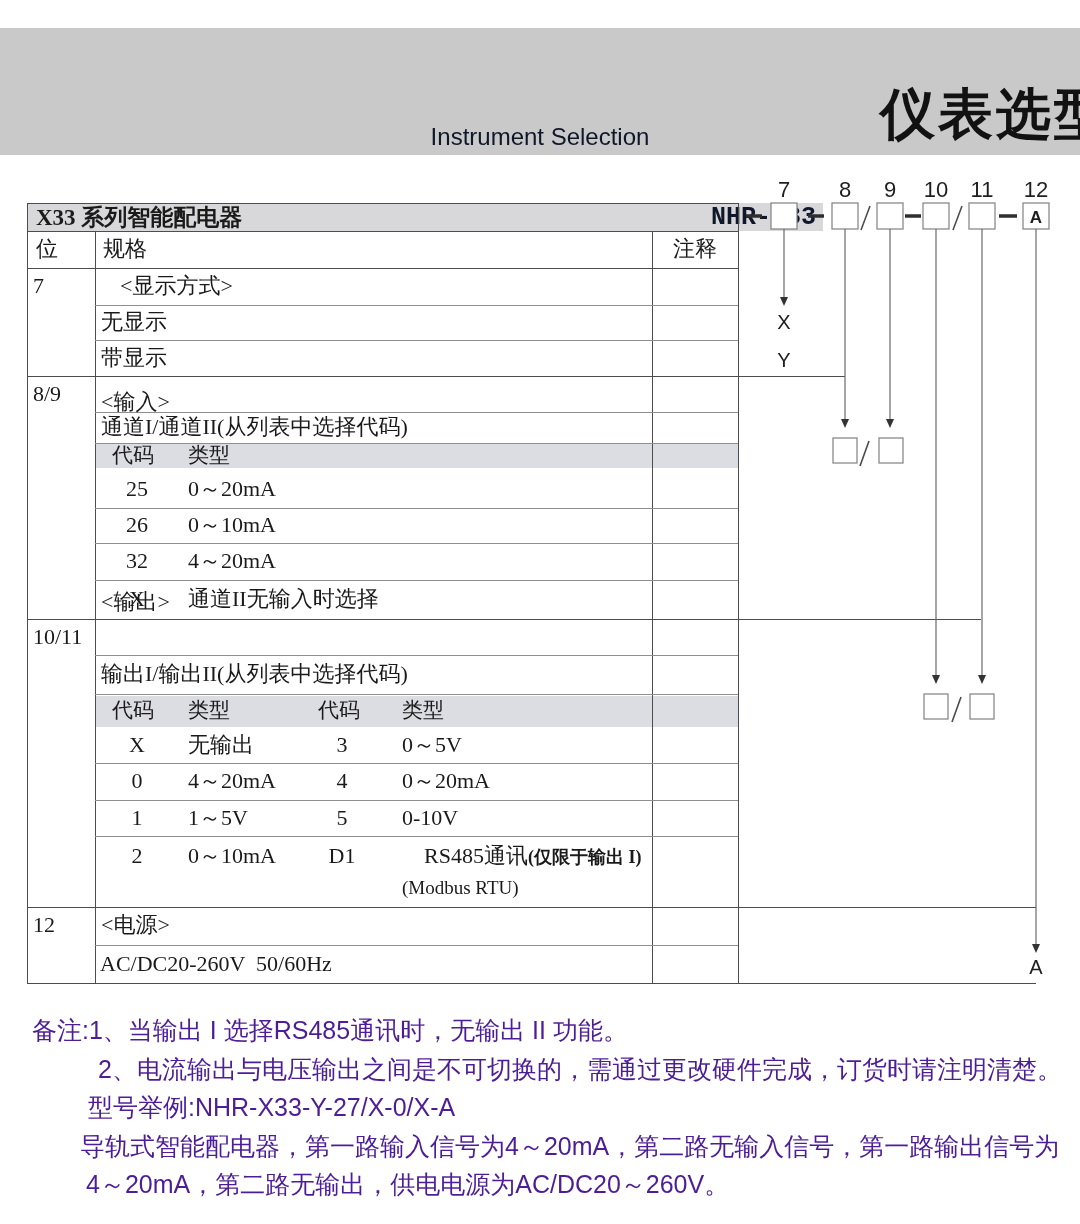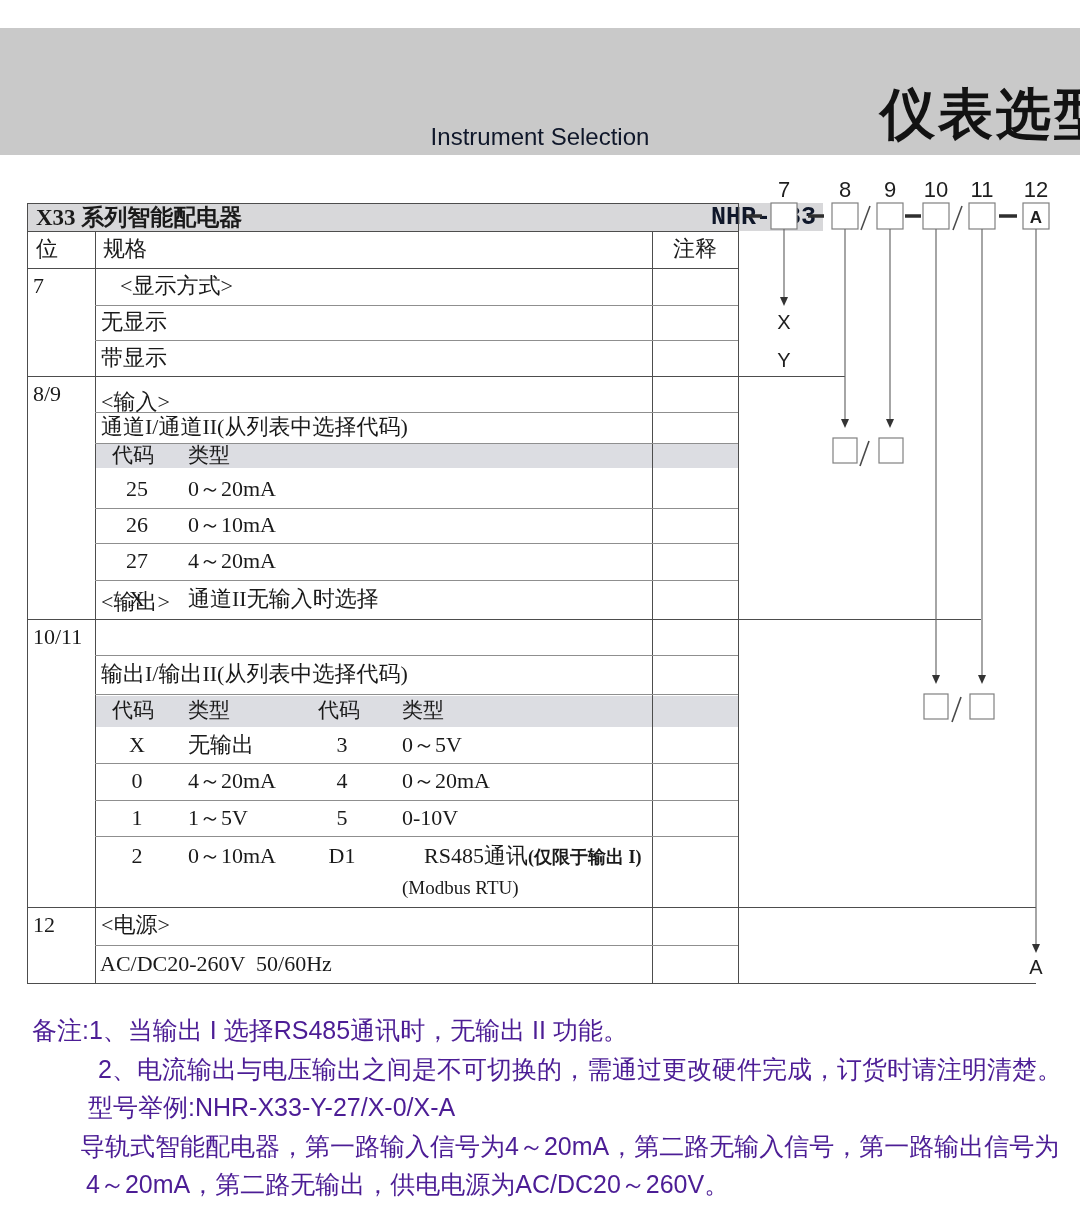--- a/index.html
+++ b/index.html
@@ -148,21 +148,21 @@
   <div class="cell serif" style="left:33px;top:394px;">8/9</div>
   <div class="cell serif" style="left:101px;top:394px;margin-top:8px;">&lt;输入&gt;</div>
   <div class="cell serif" style="left:101px;top:427px;">通道I/通道II(从列表中选择代码)</div>
   <div class="cell serif" style="left:112px;top:456px;font-size:21px;">代码</div>
   <div class="cell serif" style="left:188px;top:456px;font-size:21px;">类型</div>
 
   <div class="cell serif ctr" style="left:137px;top:489px;">25</div>
   <div class="cell serif" style="left:188px;top:489px;">0～20mA</div>
   <div class="cell serif ctr" style="left:137px;top:525px;">26</div>
   <div class="cell serif" style="left:188px;top:525px;">0～10mA</div>
-  <div class="cell serif ctr" style="left:137px;top:561px;">27</div>
+  <div class="cell serif ctr" style="left:137px;top:561px;">32</div>
   <div class="cell serif" style="left:188px;top:561px;">4～20mA</div>
   <div class="cell serif ctr" style="left:137px;top:599px;">X</div>
   <div class="cell serif" style="left:188px;top:599px;">通道II无输入时选择</div>
 
   <div class="cell serif" style="left:33px;top:637px;">10/11</div>
   <div class="cell serif" style="left:101px;top:602px;">&lt;输出&gt;</div>
   <div class="cell serif" style="left:101px;top:674px;">输出I/输出II(从列表中选择代码)</div>
   <div class="cell serif" style="left:112px;top:711px;font-size:21px;">代码</div>
   <div class="cell serif" style="left:188px;top:711px;font-size:21px;">类型</div>
   <div class="cell serif" style="left:318px;top:711px;font-size:21px;">代码</div>

